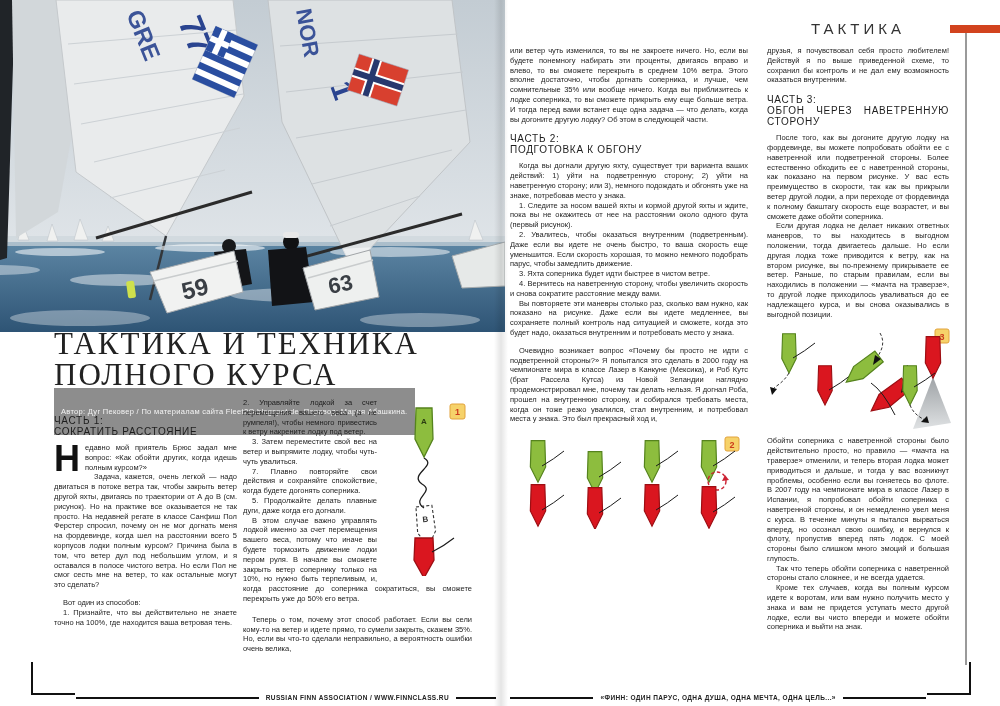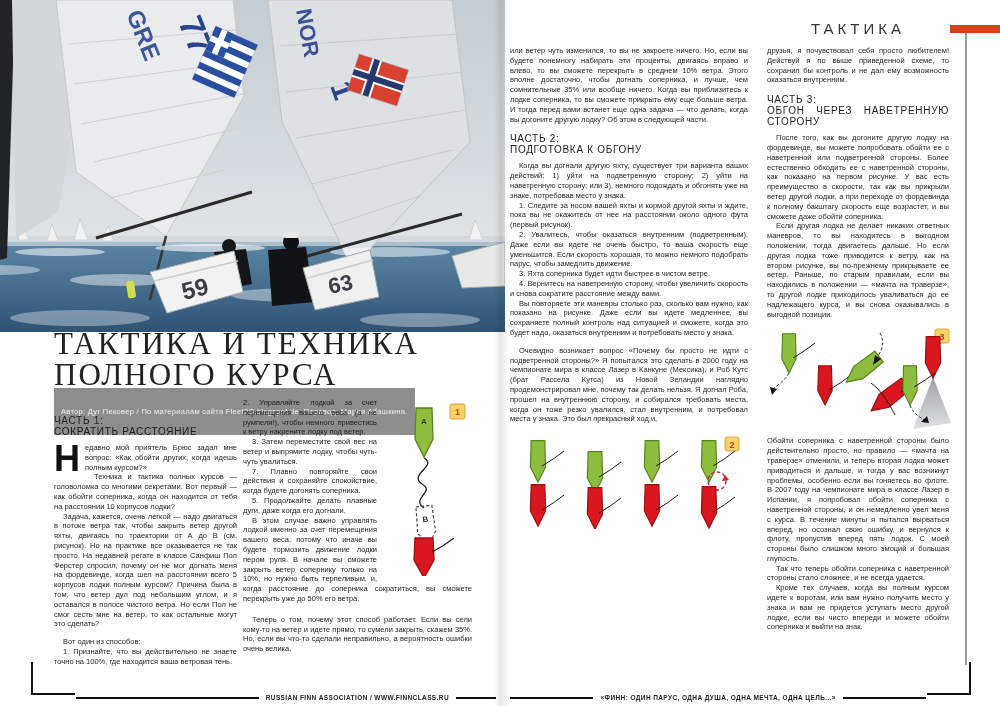--- a/index.html
+++ b/index.html
@@ -156,21 +156,20 @@
     <div>ПОЛНОГО КУРСА</div>
   </div>
   <div class="byline">Автор: Дуг Пековер / По материалам сайта Fleet2O.blogspot.de. Перевод: Мария Абашкина.</div>
 
   <div class="lp-col1 bt">
     <div class="ph first">
       <div>ЧАСТЬ 1:</div>
       <div>СОКРАТИТЬ РАССТОЯНИЕ</div>
     </div>
     <p><span class="dropcap">Н</span><span>едавно мой приятель Брюс задал мне вопрос: «Как обойти других, когда идешь полным курсом?»</span></p>
-    <p class="ind">Техника и тактика полных курсов — головоломка со многими секретами. Вот первый — как обойти соперника, когда он находится от тебя на расстоянии 10 корпусов лодки?</p>
     <p class="ind">Задача, кажется, очень легкой — надо двигаться в потоке ветра так, чтобы закрыть ветер другой яхты, двигаясь по траектории от А до В (см. рисунок). Но на практике все оказывается не так просто. На недавней регате в классе Санфиш Пол Ферстер спросил, почему он не мог догнать меня на фордевинде, когда шел на расстоянии всего 5 корпусов лодки полным курсом? Причина была в том, что ветер дул под небольшим углом, и я оставался в полосе чистого ветра. Но если Пол не смог сесть мне на ветер, то как остальные могут это сделать?</p>
     <p class="ind" style="margin-top:8px;">Вот один из способов:</p>
     <p class="ind">1. Признайте, что вы действительно не знаете точно на 100%, где находится ваша ветровая тень.</p>
   </div>
 
   <div class="lp-col2 bt">
 
     <svg class="diag1" viewBox="0 0 88 176">
       <g>
         <rect x="66" y="4" width="15" height="15" rx="2" style="fill:var(--badge-bg);stroke:var(--badge-border)" stroke-width="1"></rect>

